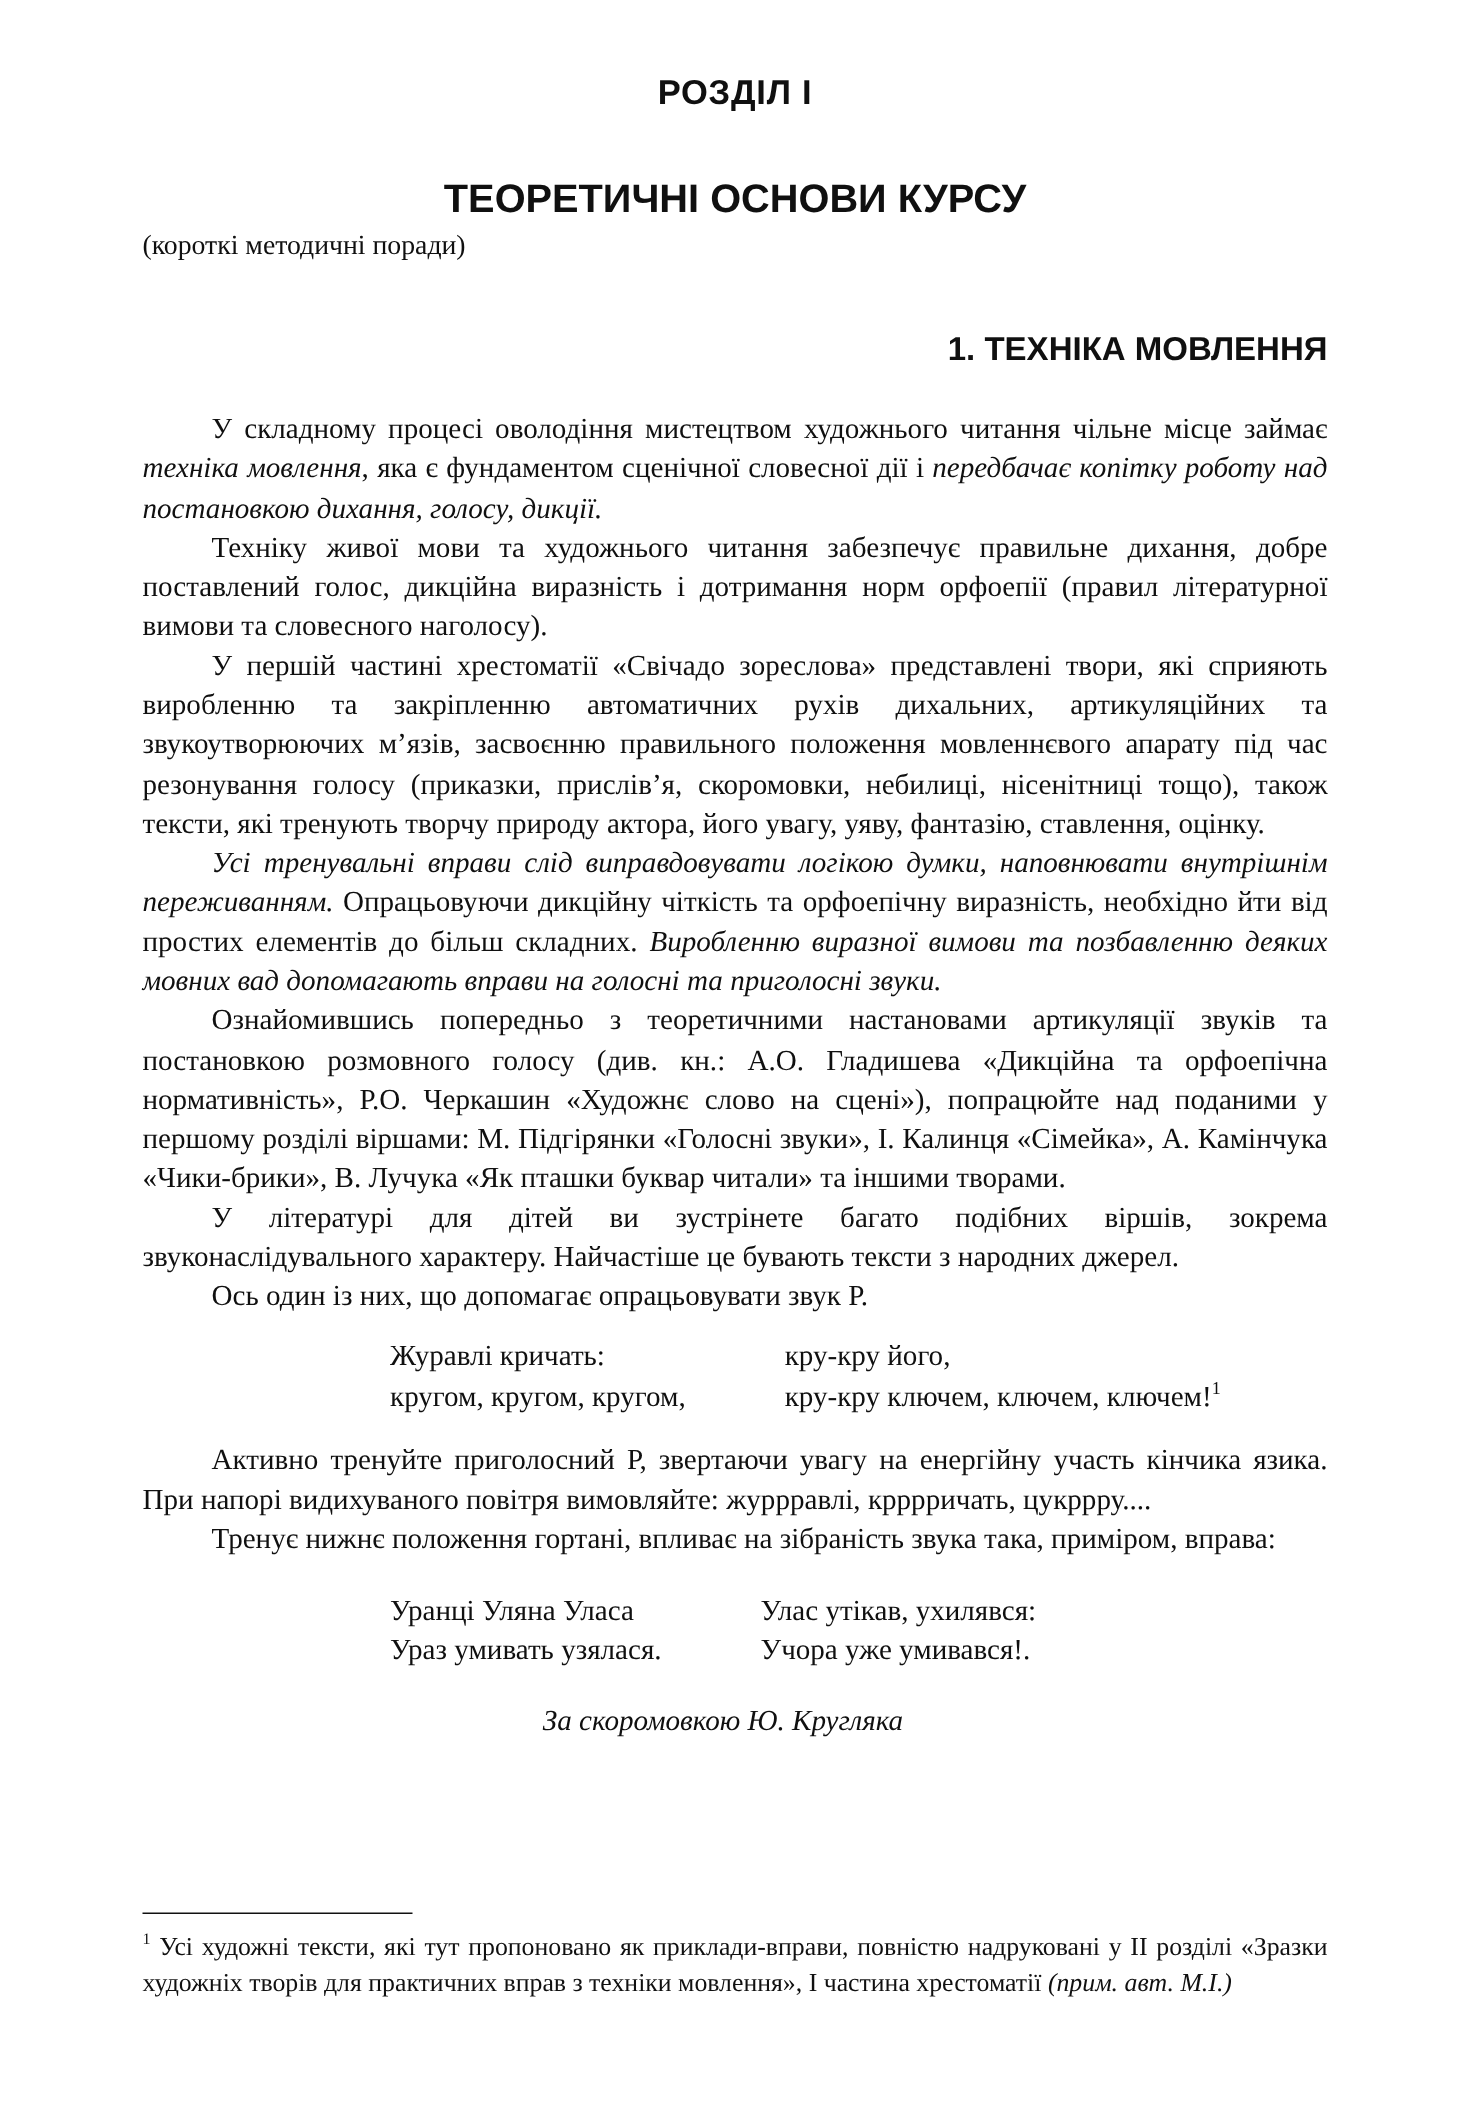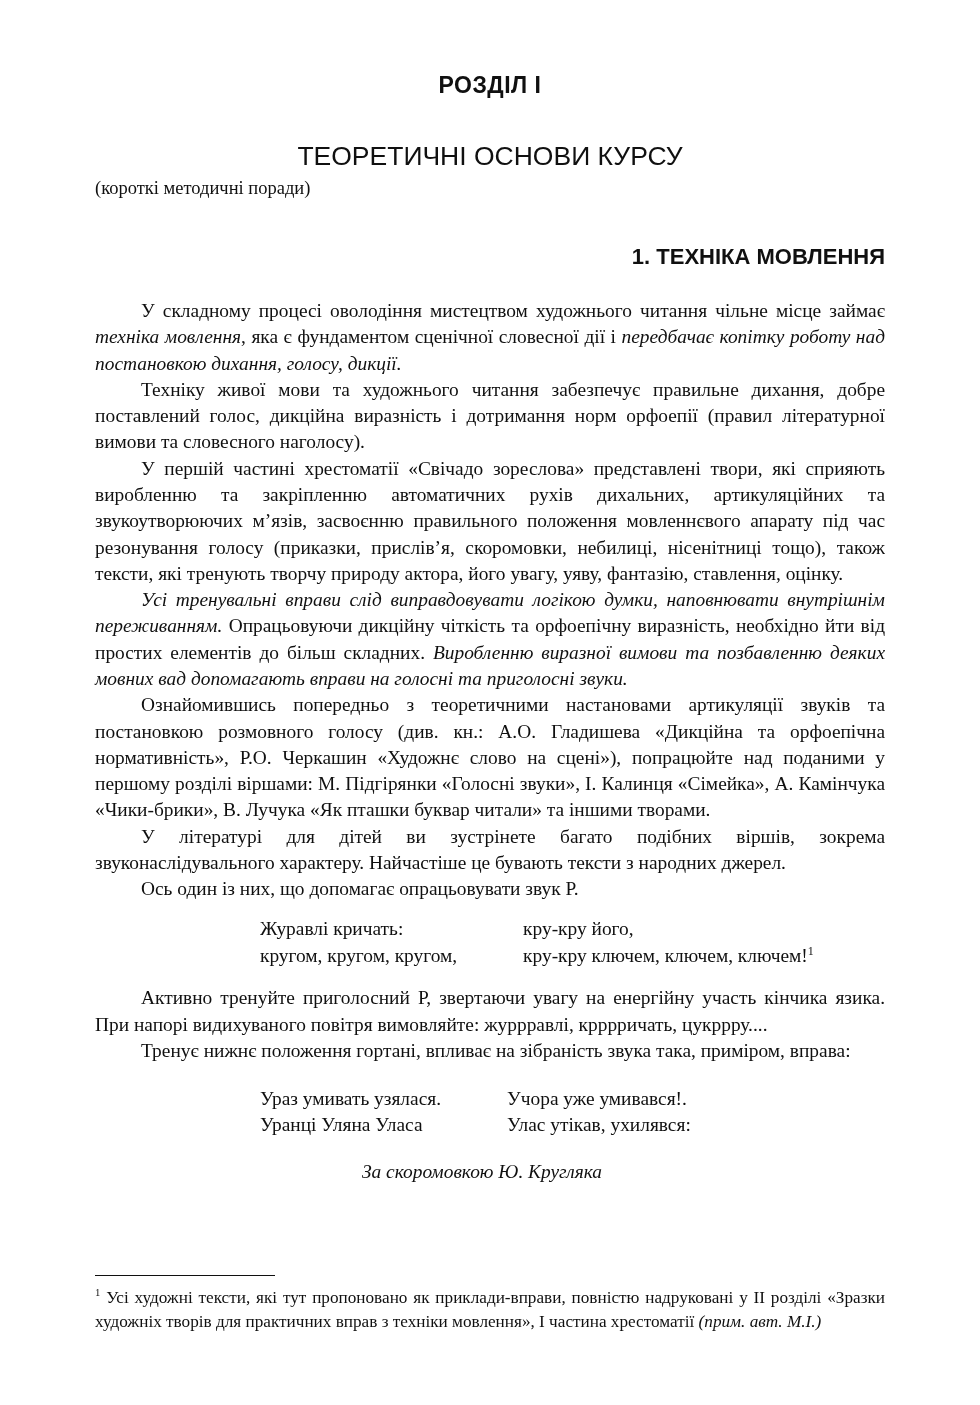--- a/index.html
+++ b/index.html
@@ -10,35 +10,35 @@
   body {
     width: 980px;
     height: 1405px;
     font-family: "Liberation Serif", "DejaVu Serif", serif;
     color: #101010;
   }
   .page {
     box-sizing: border-box;
     width: 980px;
     height: 1405px;
-    padding: 62px 95px 40px 95px;
+    padding: 38px 95px 40px 95px;
     position: relative;
   }
   .chapter-label {
     text-align: center;
     font-family: "Liberation Sans", sans-serif;
     font-weight: bold;
     font-size: 23px;
     letter-spacing: 0.5px;
     margin: 10px 0 0 0;
   }
   .chapter-title {
     text-align: center;
     font-family: "Liberation Sans", sans-serif;
-    font-weight: normal;
+    font-weight: bold;
     font-size: 26.5px;
     margin: 42px 0 0 0;
   }
   .chapter-subtitle {
     text-align: left;
     font-family: "Liberation Serif", serif;
     font-size: 18.5px;
     margin: 6px 0 0 0;
   }
   .section-title {
@@ -149,26 +149,26 @@
       <div class="verse-cell-right"><span>кру-кру ключем, ключем, ключем!</span><sup>1</sup></div>
     </div>
   </div>
 
   <p class="body-text" style="margin-top:16px;">Активно тренуйте приголосний Р, звертаючи увагу на енергійну участь кінчика язика. При напорі видихуваного повітря вимовляйте: журрравлі, крррричать, цукррру....</p>
 
   <p class="body-text">Тренує нижнє положення гортані, впливає на зібраність звука така, приміром, вправа:</p>
 
   <div class="verse-block second">
     <div class="verse-row">
+      <div class="verse-cell-left">Уранці Уляна Уласа</div>
+      <div class="verse-cell-right">Улас утікав, ухилявся:</div>
+    </div>
+    <div class="verse-row">
       <div class="verse-cell-left">Ураз умивать узялася.</div>
       <div class="verse-cell-right">Учора уже умивався!.</div>
-    </div>
-    <div class="verse-row">
-      <div class="verse-cell-left">Уранці Уляна Уласа</div>
-      <div class="verse-cell-right">Улас утікав, ухилявся:</div>
     </div>
   </div>
 
   <div class="attribution">За скоромовкою Ю. Кругляка</div>
 
   <div class="footnote-area">
     <div class="footnote-rule"></div>
     <p class="footnote-text"><sup>1</sup><span> Усі художні тексти, які тут пропоновано як приклади-вправи, повністю надруковані у II розділі «Зразки художніх творів для практичних вправ з техніки мовлення», І частина хрестоматії </span><span class="it">(прим. авт. М.І.)</span></p>
   </div>
 

